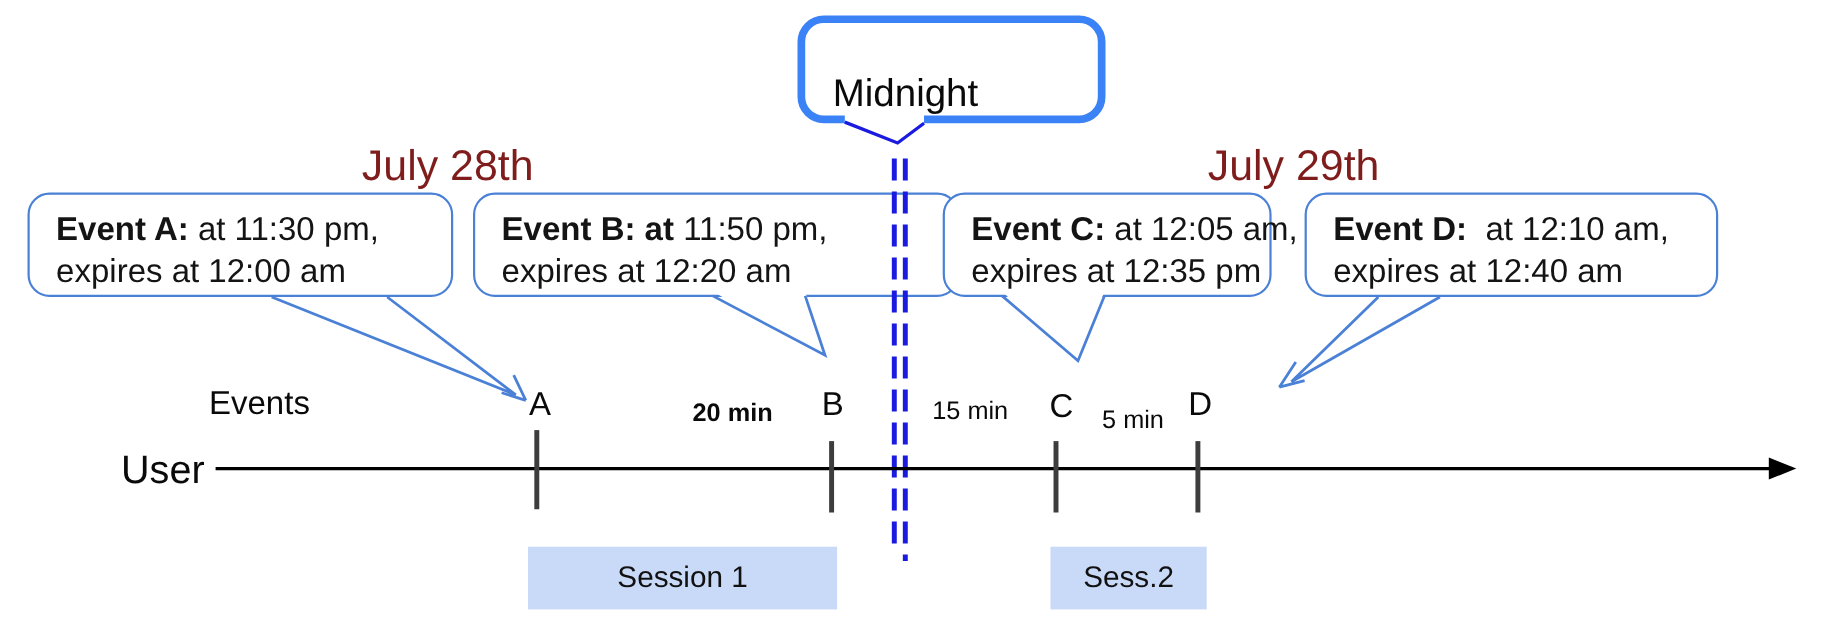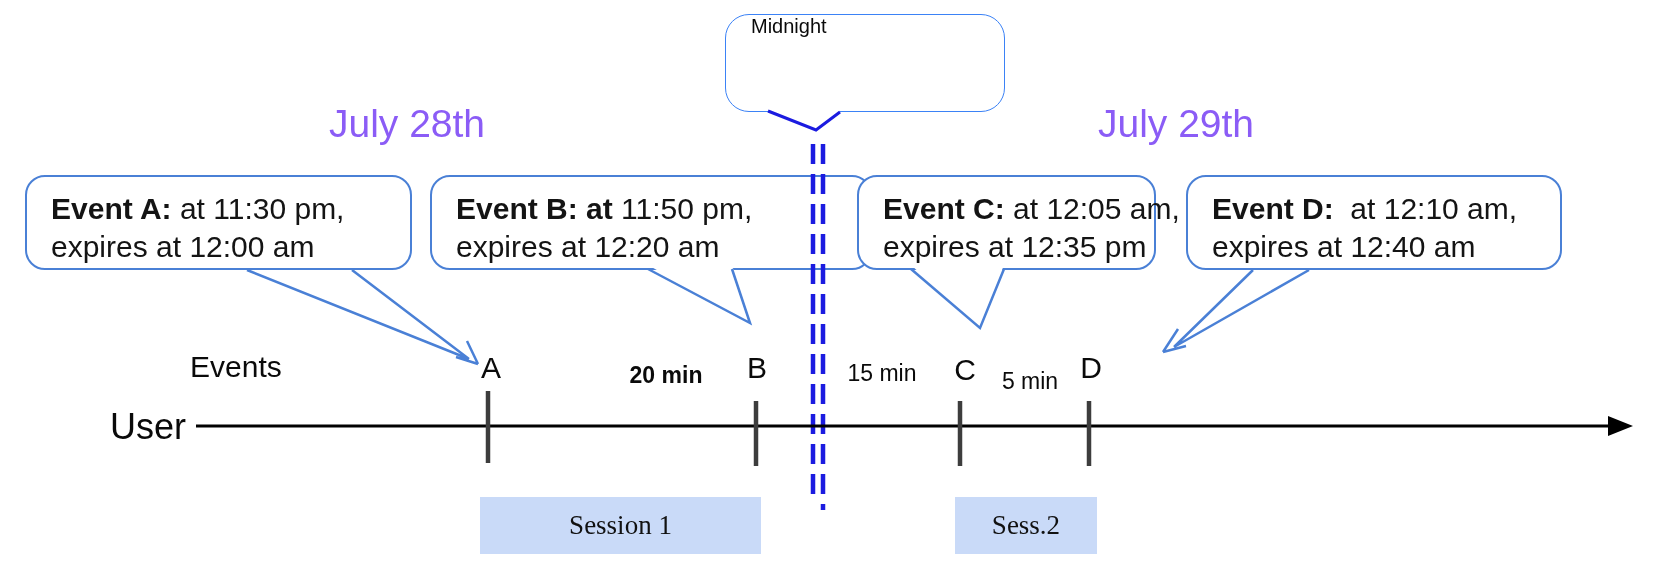--- a/index.html
+++ b/index.html
@@ -2,27 +2,27 @@
 <html><head>
 <meta charset="utf-8">
 <style>
   html,body{margin:0;padding:0;background:#ffffff;}
   .canvas{
     position:relative;width:1668px;height:578px;background:#ffffff;
     font-family:"Liberation Sans",sans-serif;color:#111;overflow:hidden;
   }
   .abs{position:absolute;}
   
-  .date-title{font-size:39px;color:#8b5cf6;transform:translateX(-50%);white-space:nowrap;}
+  .date-title{font-size:39px;color:#7f1d1d;transform:translateX(-50%);white-space:nowrap;margin-top:28px;}
   
   .midnight-box{
     left:725px;top:14px;width:280px;height:98px;box-sizing:border-box;
-    border:1px solid #3b82f6;border-radius:24px;background:#fff;
-    display:flex;align-items:flex-start;padding-left:25px;
-    font-size:20px;color:#0a0a0a;
+    border:7px solid #3b82f6;border-radius:24px;background:#fff;
+    display:flex;align-items:flex-end;padding-left:25px;
+    font-size:35px;color:#0a0a0a;
   }
   
   .callout{
     box-sizing:border-box;top:175px;height:95px;background:#fff;
     border:2.5px solid #4a80d6;border-radius:20px;
     padding:13px 20px 16px 24px;font-size:30px;line-height:38px;color:#141414;
     white-space:nowrap;
   }
   .callout b{font-weight:bold;}
   .co-a{left:25px;width:387px;}
@@ -31,21 +31,21 @@
   .co-d{left:1186px;width:376px;}
   
   .axis-label{font-size:30px;color:#0a0a0a;white-space:nowrap;}
   .tick-label{font-size:30px;color:#0a0a0a;transform:translateX(-50%);}
   .gap-label{font-size:23px;color:#0a0a0a;transform:translateX(-50%);white-space:nowrap;}
   .user-label{font-size:36px;color:#0a0a0a;}
   
   .session{
     top:497px;height:57px;background:#c9daf8;
     display:flex;align-items:center;justify-content:center;
-    font-size:27px;color:#111;font-family:Liberation Serif, serif;
+    font-size:27px;color:#111;
   }
   .sess-1{left:480px;width:281px;}
   .sess-2{left:955px;width:142px;}
   svg.overlay{position:absolute;left:0;top:0;pointer-events:none;}
 </style>
 </head>
 <body>
 
 <div class="canvas">
 

